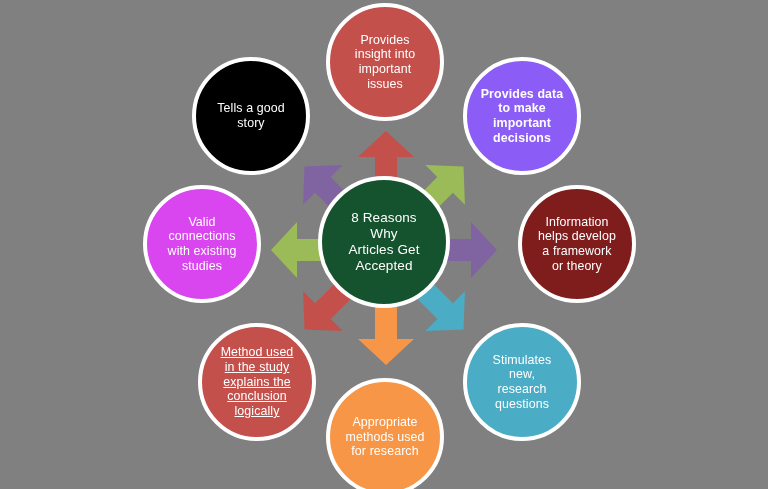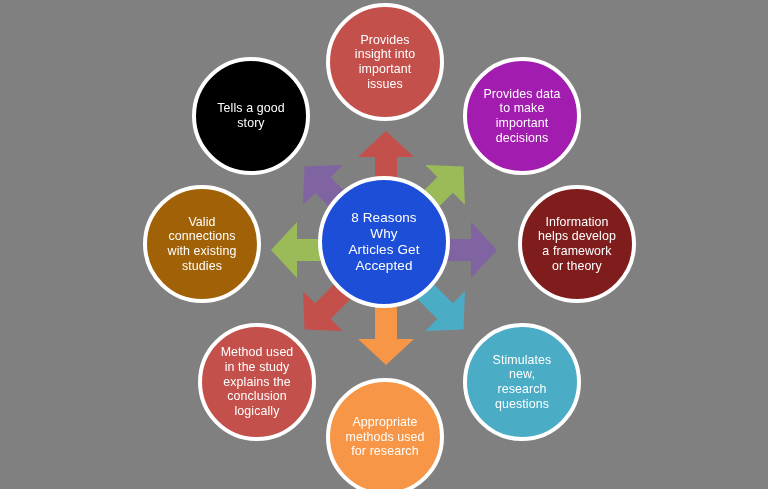--- a/index.html
+++ b/index.html
@@ -94,21 +94,21 @@
       </div>
     </div>
 
   <div id="node-layer">
       <div class="node node-outer" style="left: 326px; top: 3px; width: 118px; height: 118px; background: rgb(196, 80, 75);">
         <span class="label">Provides
 insight into
 important
 issues</span>
       </div>
-      <div class="node node-outer" style="left: 463px; top: 57px; width: 118px; height: 118px; background: #a21caf;">
+      <div class="node node-outer" style="left: 463px; top: 57px; width: 118px; height: 118px; background: #8b5cf6; font-weight: bold;">
         <span class="label">Provides data
 to make
 important
 decisions</span>
       </div>
       <div class="node node-outer" style="left: 518px; top: 185px; width: 118px; height: 118px; background: #7f1d1d;">
         <span class="label">Information
 helps develop
 a framework
 or theory</span>
@@ -117,39 +117,39 @@
         <span class="label">Stimulates
 new,
 research
 questions</span>
       </div>
       <div class="node node-outer" style="left: 326px; top: 378px; width: 118px; height: 118px; background: rgb(247, 150, 70);">
         <span class="label">Appropriate
 methods used
 for research</span>
       </div>
-      <div class="node node-outer" style="left: 198px; top: 323px; width: 118px; height: 118px; background: rgb(196, 80, 75);">
+      <div class="node node-outer" style="left: 198px; top: 323px; width: 118px; height: 118px; background: rgb(196, 80, 75); text-decoration: underline;">
         <span class="label">Method  used
 in the study
 explains the
 conclusion
 logically</span>
       </div>
-      <div class="node node-outer" style="left: 143px; top: 185px; width: 118px; height: 118px; background: #a16207;">
+      <div class="node node-outer" style="left: 143px; top: 185px; width: 118px; height: 118px; background: #d946ef;">
         <span class="label">Valid
 connections
 with existing
 studies</span>
       </div>
       <div class="node node-outer" style="left: 192px; top: 57px; width: 118px; height: 118px; background: #000000;">
         <span class="label">Tells a good
 story</span>
       </div>
     </div>
 
-  <div class="node node-center" id="center-node" style="left: 318px; top: 176px; width: 132px; height: 132px; background: #1d4ed8;">
+  <div class="node node-center" id="center-node" style="left: 318px; top: 176px; width: 132px; height: 132px; background: #14532d;">
     <span class="label">8 Reasons
 Why
 Articles Get
 Accepted</span>
   </div>
 
 </div>
 
 </body></html>

